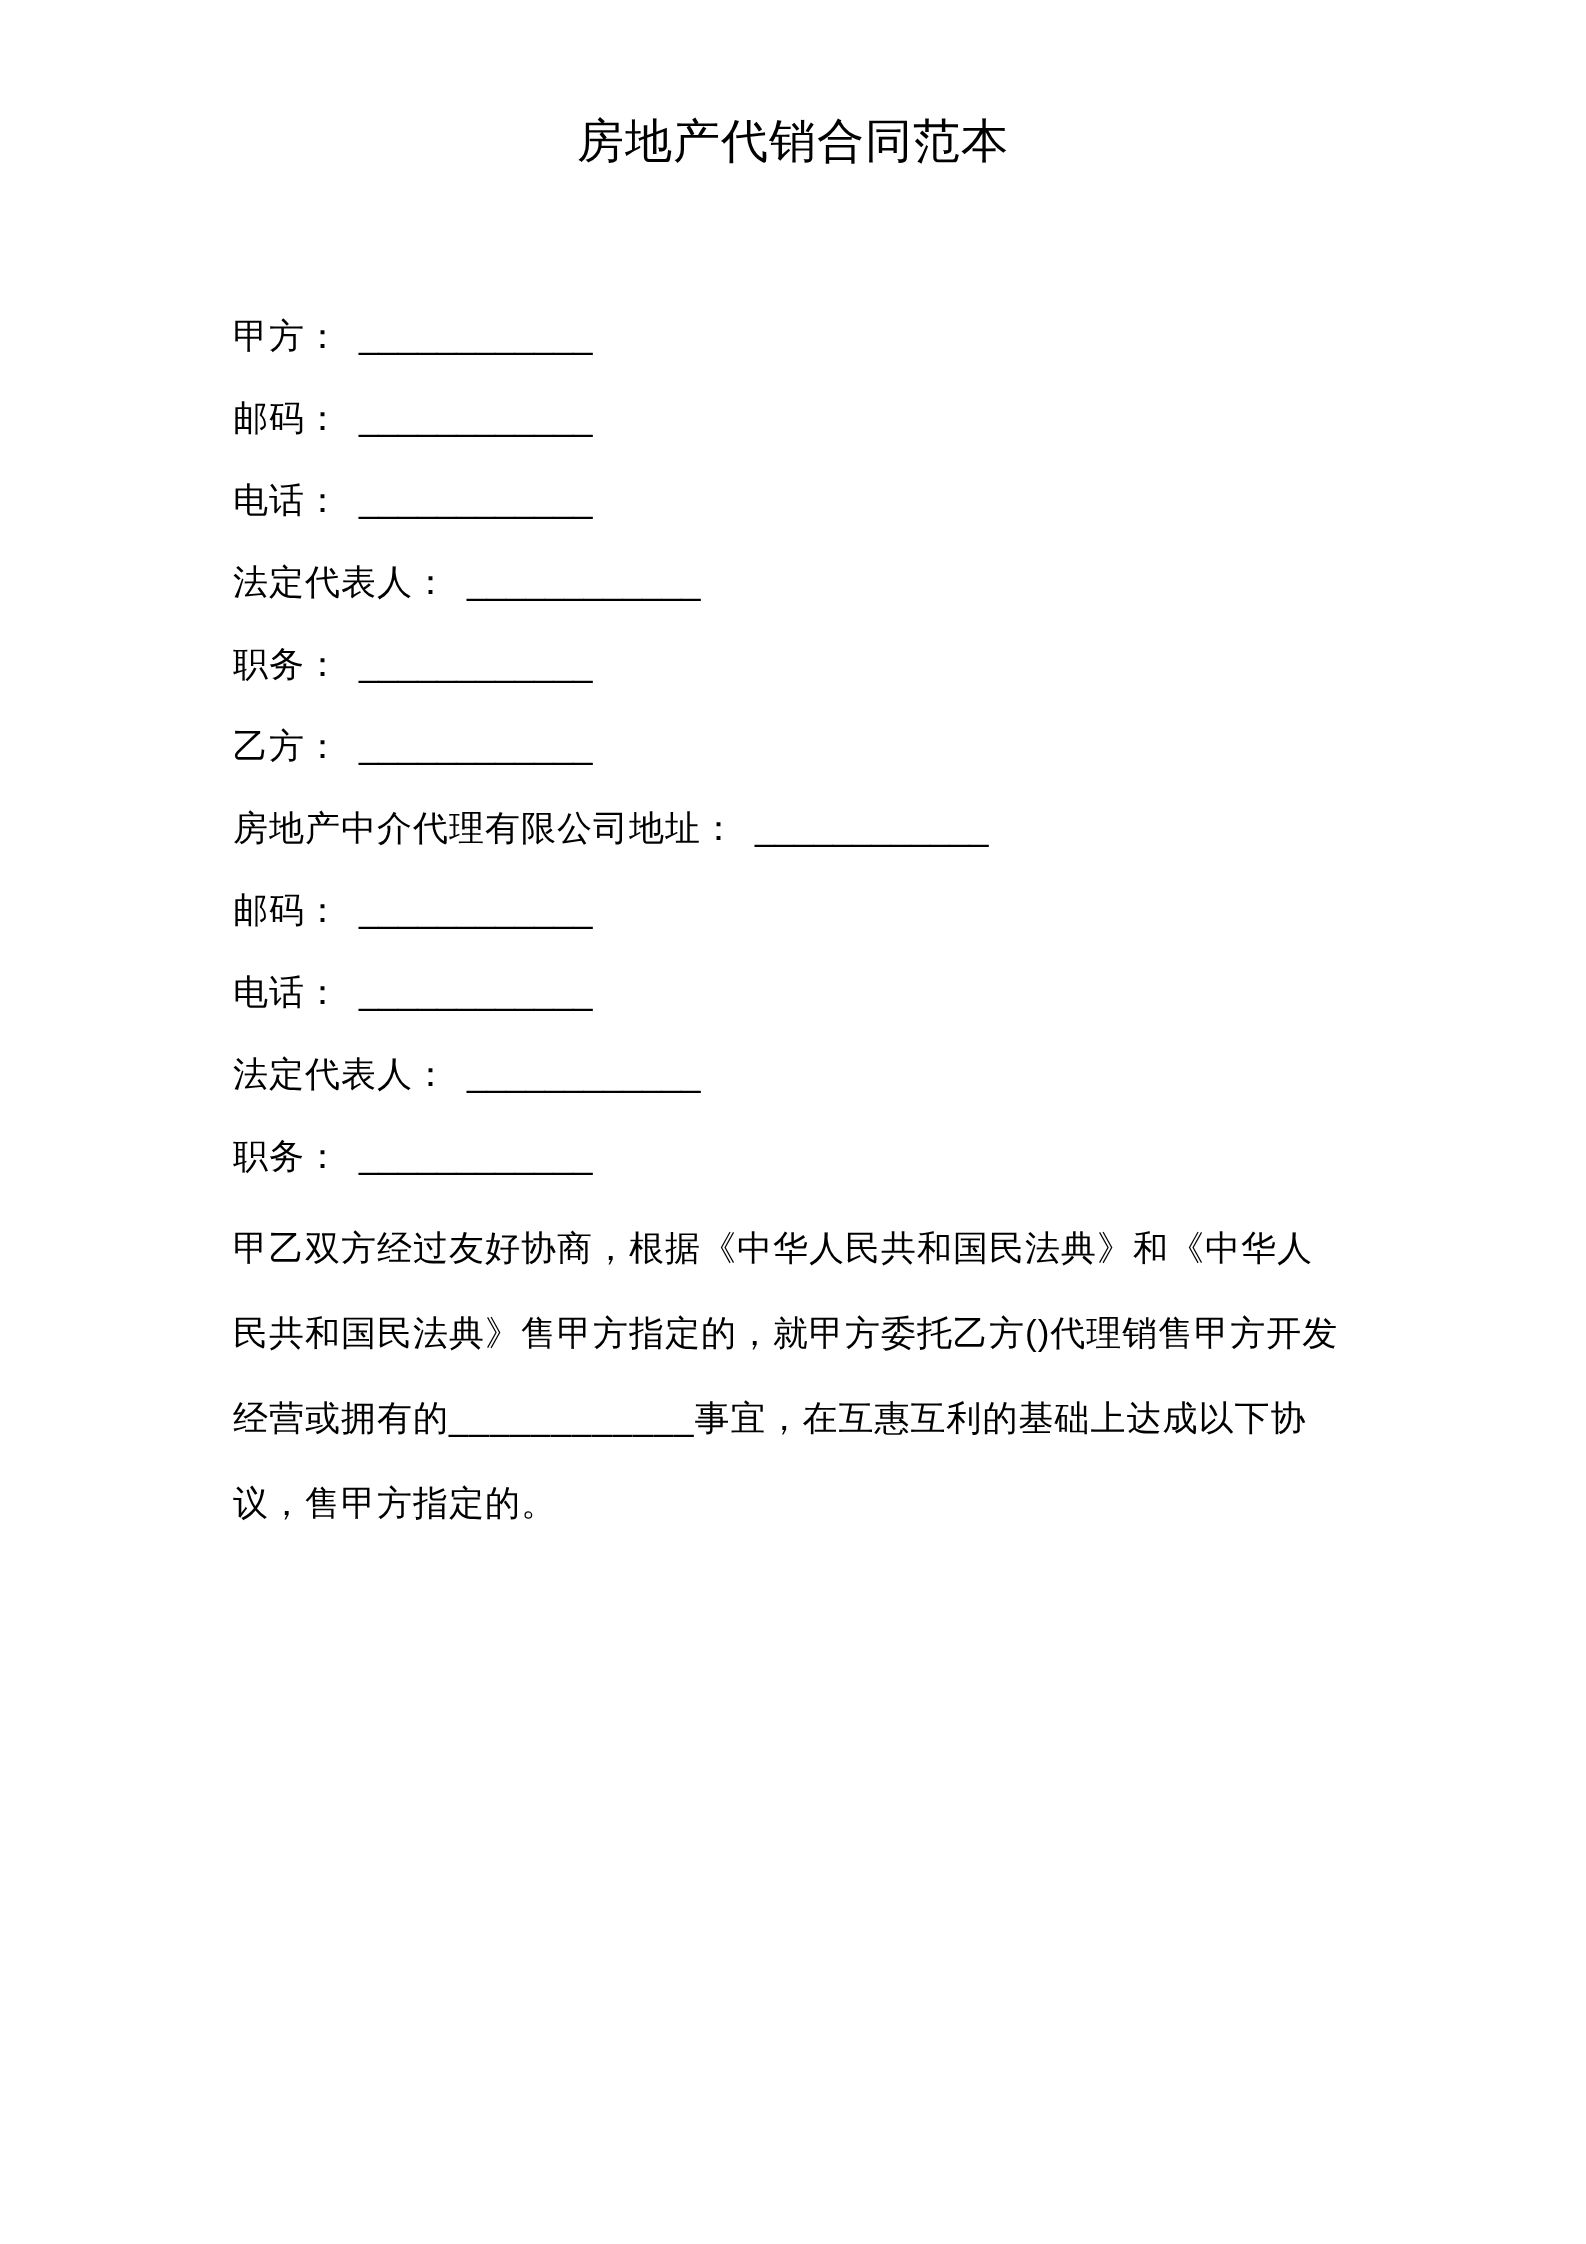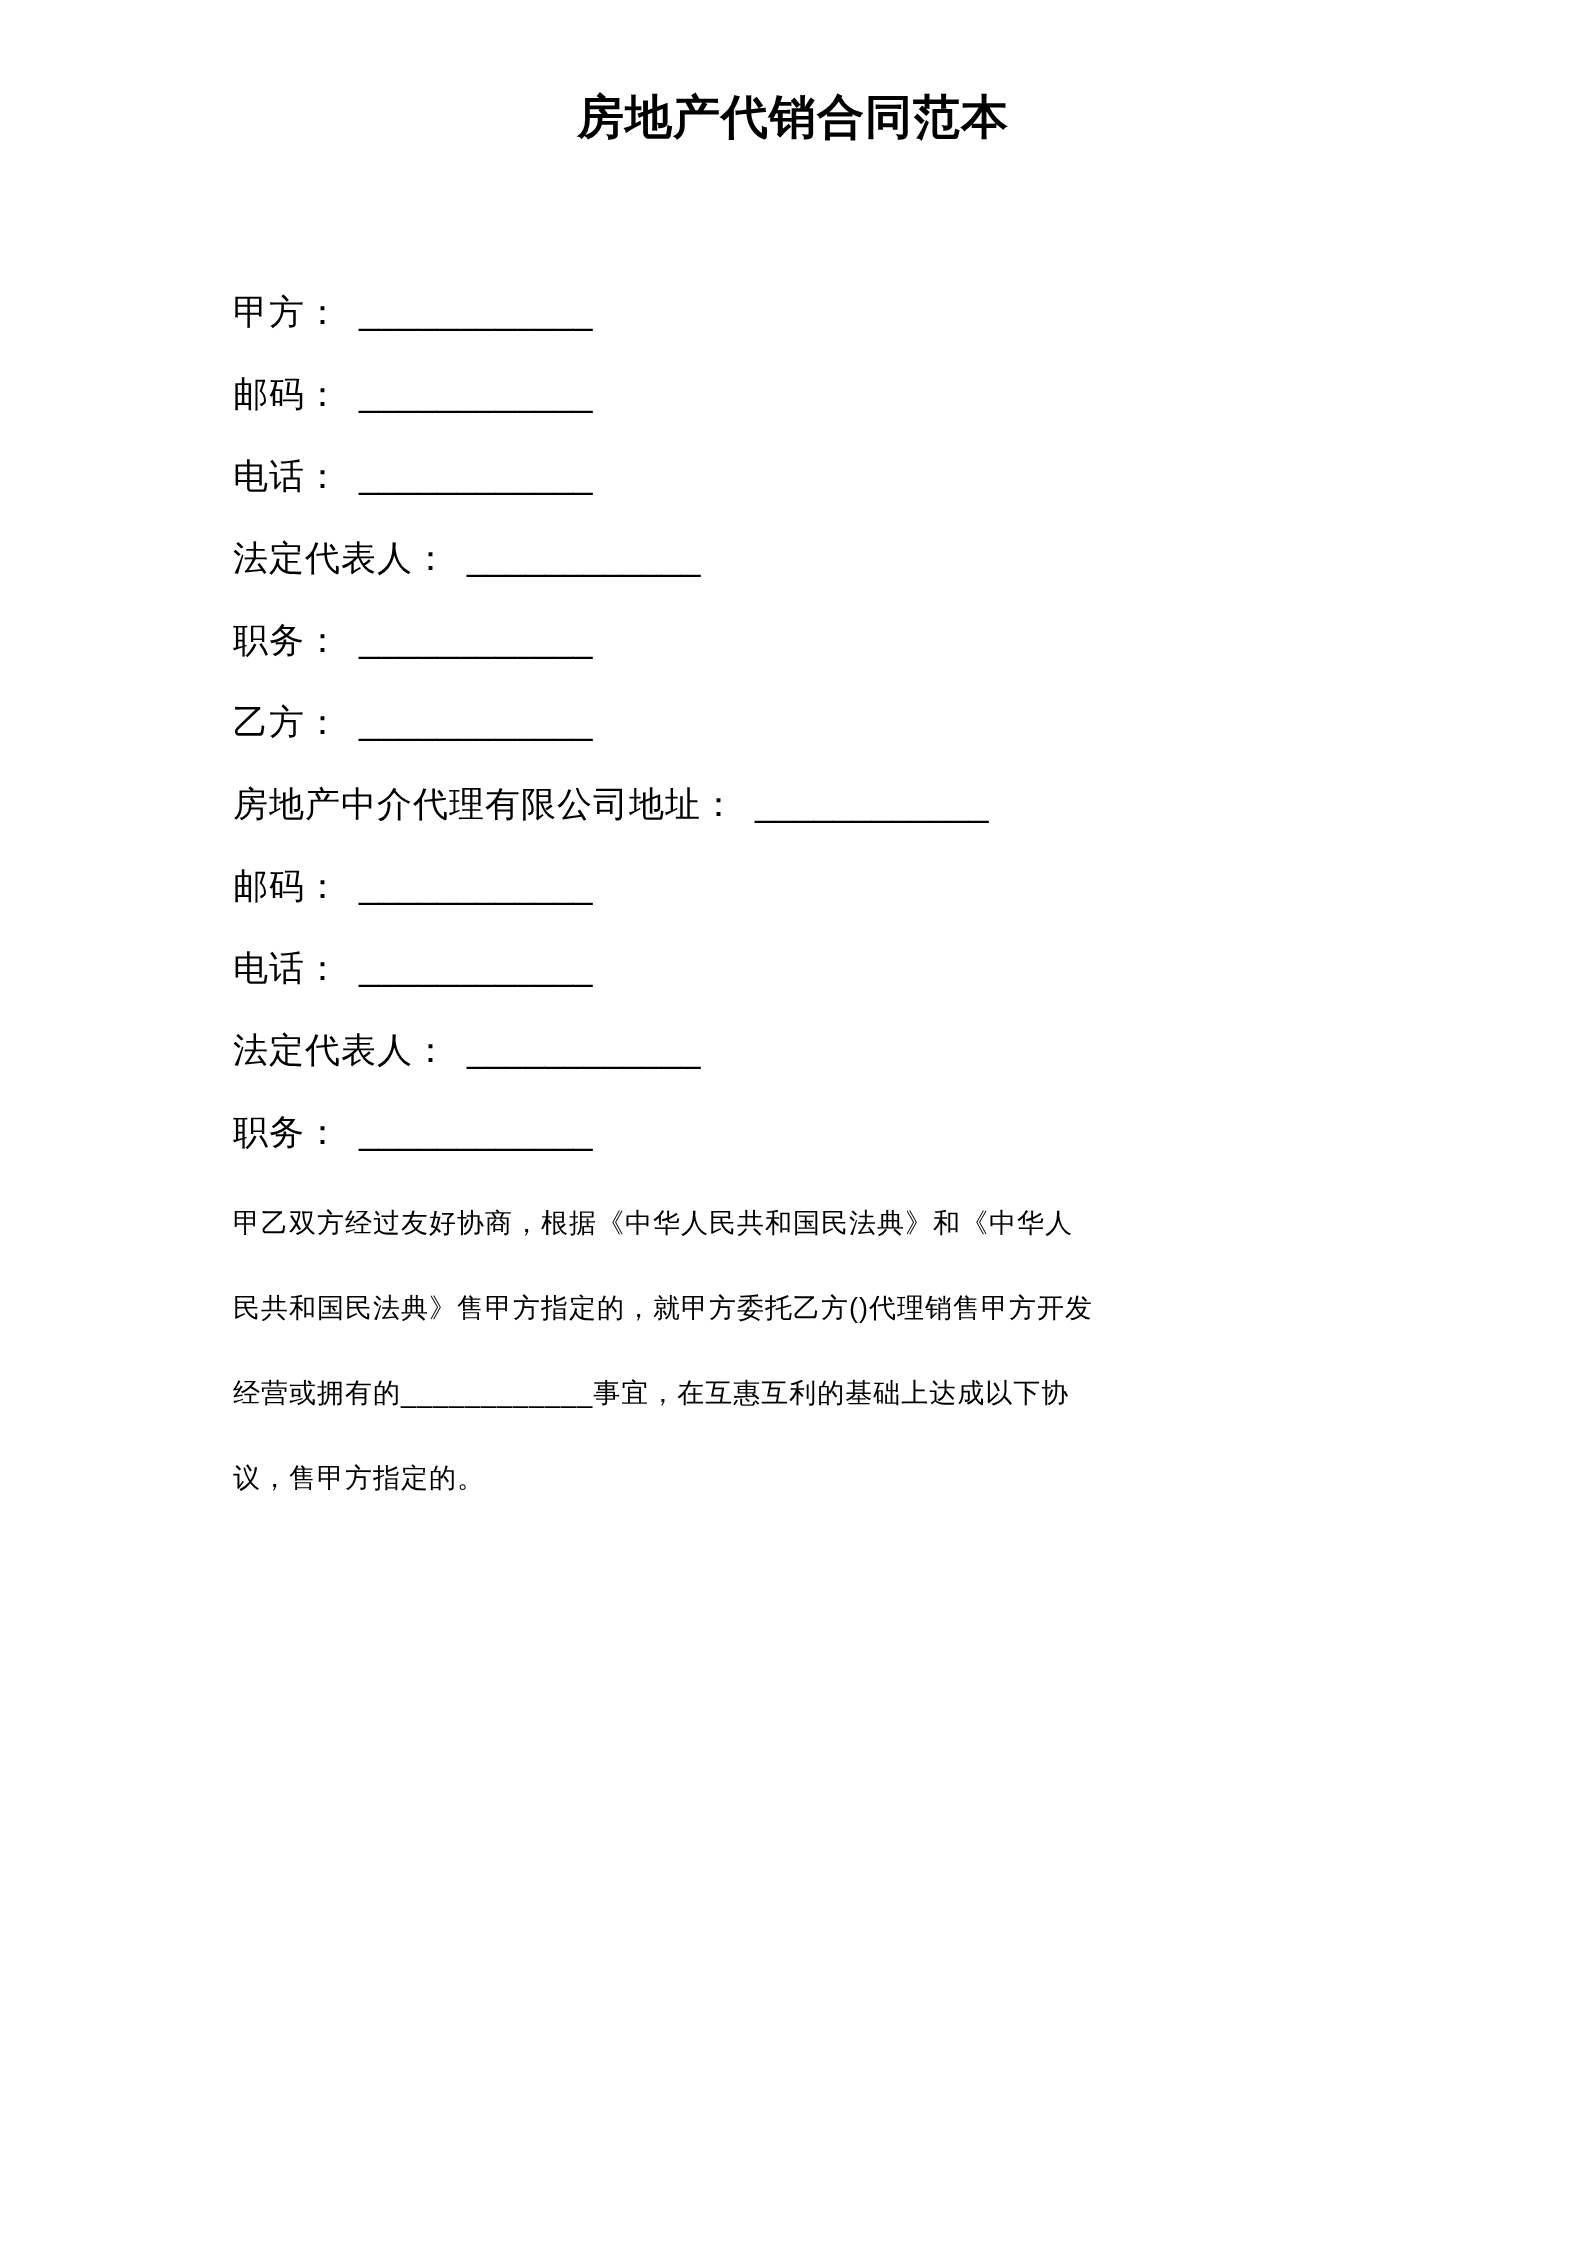--- a/index.html
+++ b/index.html
@@ -14,46 +14,46 @@
     background: #ffffff;
     color: #000000;
     font-family: "Liberation Sans", sans-serif;
     overflow: hidden;
   }
   .content {
     margin-left: 233px;
     width: 1130px;
   }
   .doc-title {
-    padding-top: 88px;
+    padding-top: 112px;
     text-align: center;
     font-size: 47px;
     line-height: 57px;
-    font-weight: 700;
+    font-weight: 400;
     letter-spacing: 1px;
     white-space: nowrap;
   }
   .form-section {
     margin-top: 126px;
   }
   .form-line {
     font-size: 35px;
     line-height: 82px;
     letter-spacing: 1px;
     white-space: nowrap;
   }
   .form-line .blank {
     margin-left: 18px;
     letter-spacing: 0;
   }
   .para-section {
     margin-top: 8px;
   }
   .para-line {
-    font-size: 27px;
+    font-size: 35px;
     line-height: 85px;
     letter-spacing: 1px;
     white-space: nowrap;
   }
 </style>
 </head>
 <body>
 
 <div class="page">
   <div class="doc-title">房地产代销合同范本</div>

